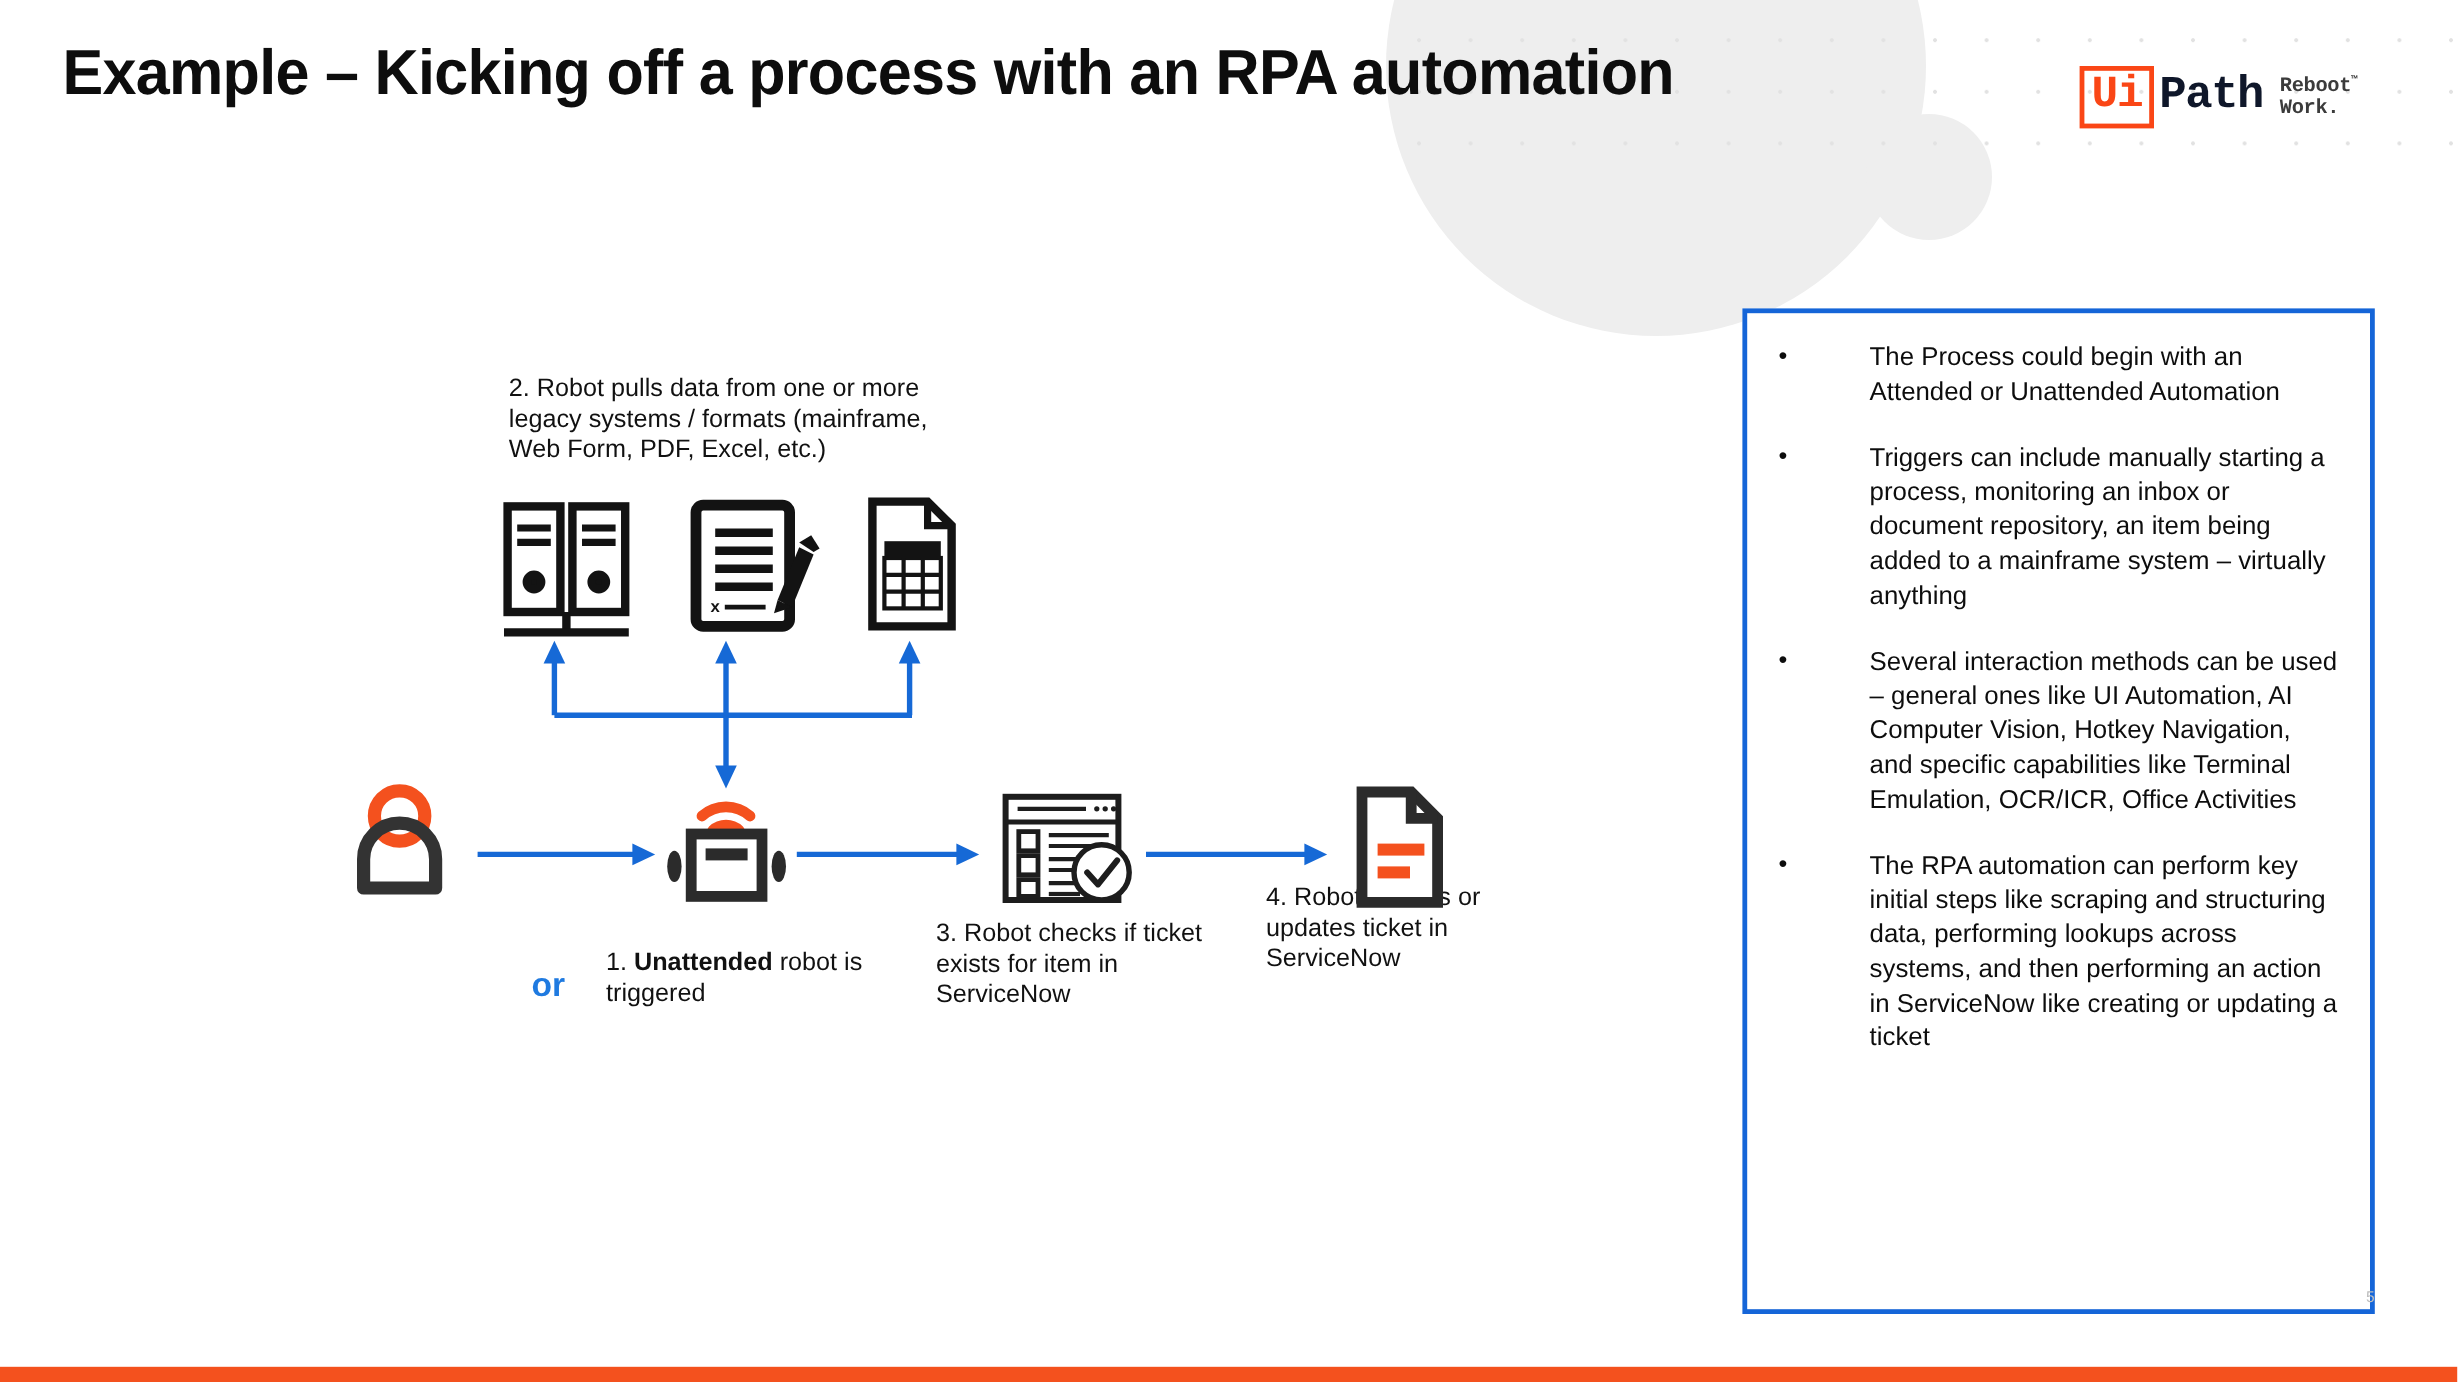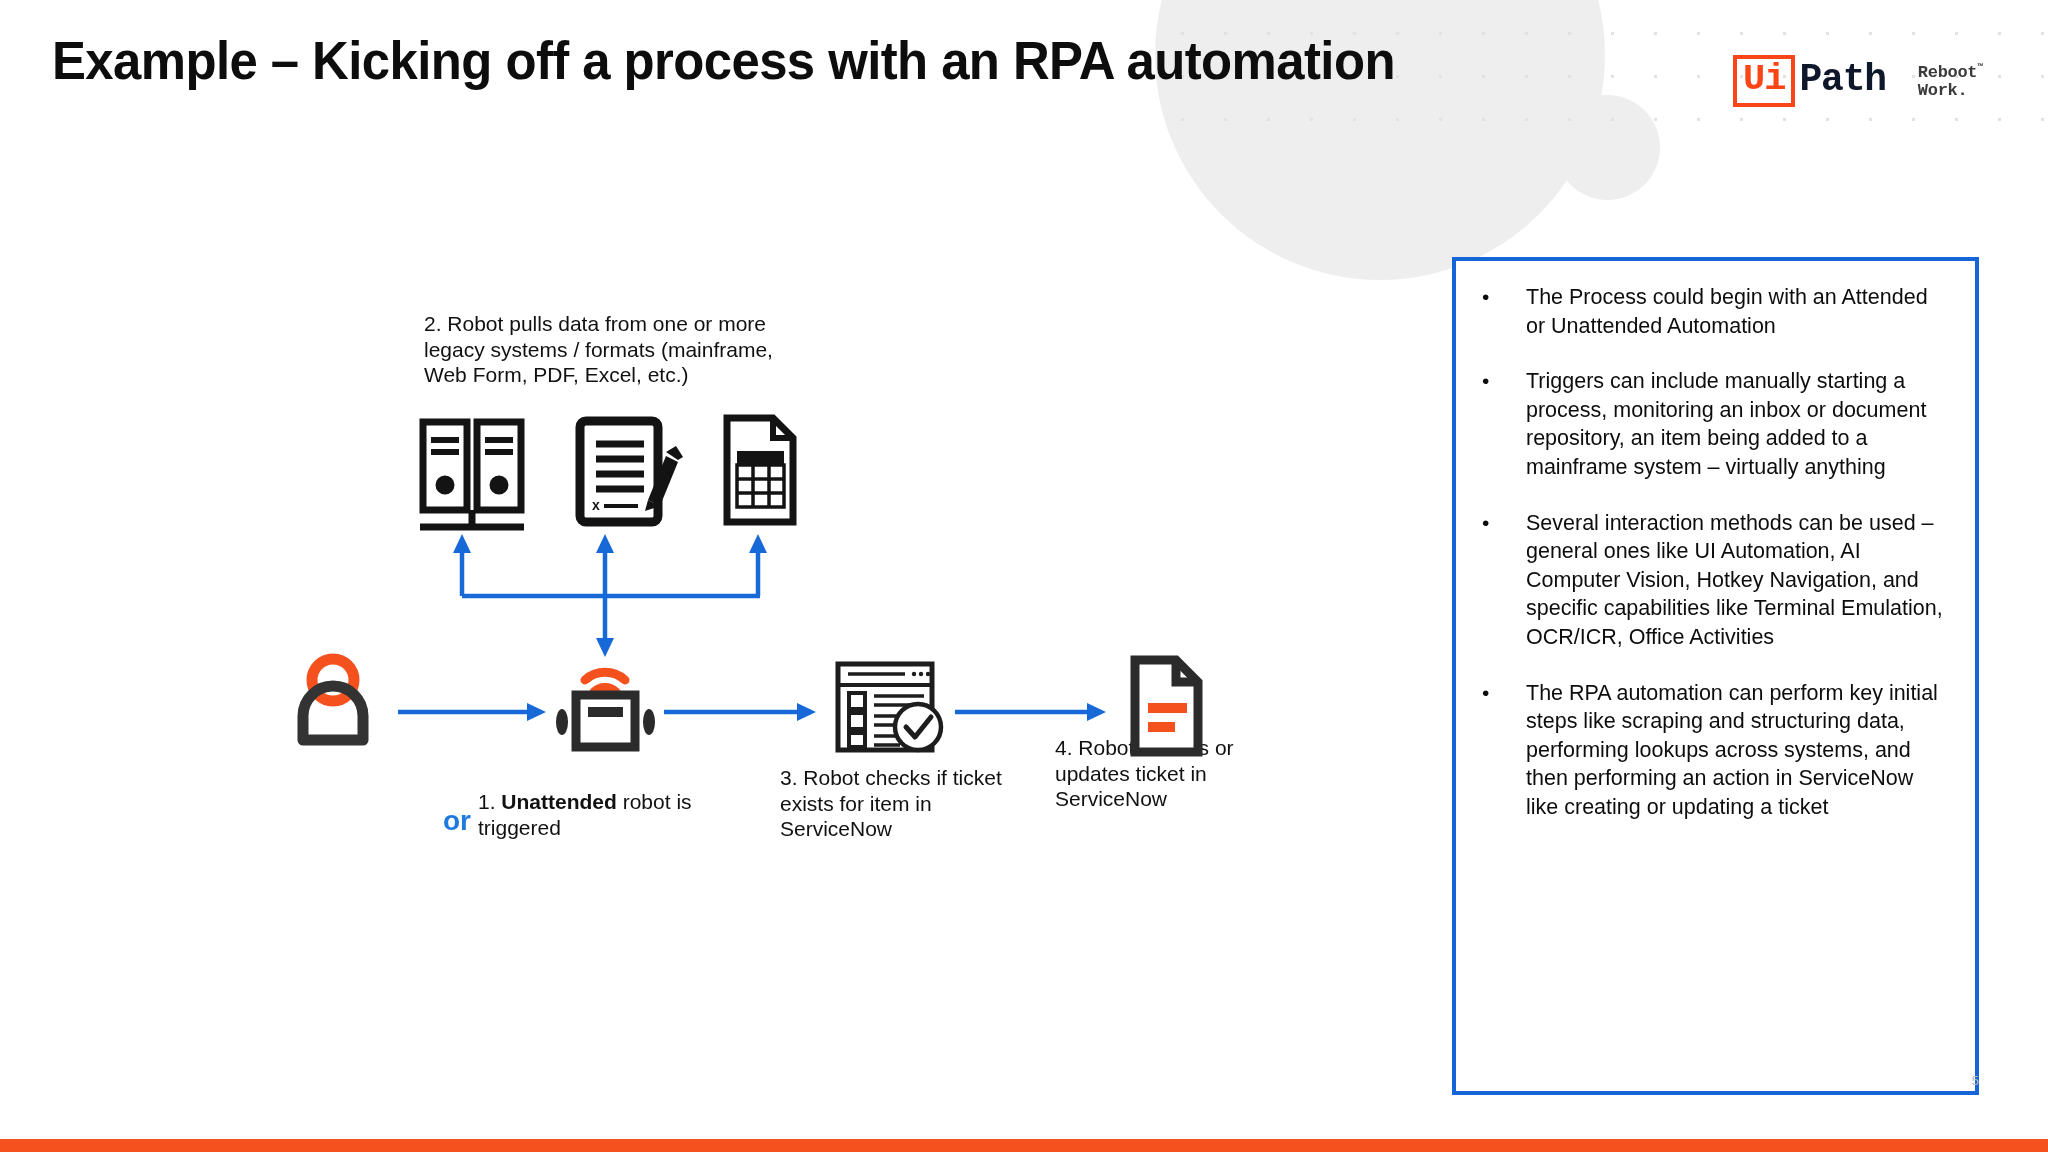--- a/index.html
+++ b/index.html
@@ -88,21 +88,21 @@
   #logo-path {
     color: #0f172a;
     font-size: 38px;
     font-weight: bold;
     letter-spacing: -1.2px;
     margin-left: 4px;
     line-height: 1;
     padding-bottom: 3px;
   }
   #logo-tagline {
-    margin-left: 32px;
+    margin-left: 14px;
     color: #3b3b3b;
     font-size: 17px;
     font-weight: bold;
     line-height: 1.08;
     letter-spacing: -0.3px;
     position: relative;
     top: 1px;
   }
   #logo-tagline sup {
     font-size: 9px;
@@ -135,21 +135,21 @@
     width: 180px;
   }
   #caption-or {
     left: 443px;
     top: 804px;
     color: #1f7ae0;
     font-weight: bold;
     font-size: 28px;
   }
   #caption-step1b {
-    left: 478px;
+    left: 505px;
     top: 789px;
     width: 220px;
   }
   #caption-step3 {
     left: 780px;
     top: 765px;
     width: 225px;
   }
   #caption-step4 {
     left: 1055px;
@@ -182,21 +182,21 @@
     line-height: 1.33;
     color: #0d0d0d;
   }
   #bullet-list li .dot {
     width: 44px;
     flex: 0 0 44px;
     font-size: 21px;
     line-height: 1.33;
     color: #0d0d0d;
   }
-  #bullet-list li .txt { flex: 1; }
+  #bullet-list li .txt { flex: 1; margin-left: 32px; }
   #page-number {
     position: absolute;
     right: -4px;
     bottom: 3px;
     font-size: 13px;
     color: #bdbdbd;
     z-index: 7;
   }
 
   

